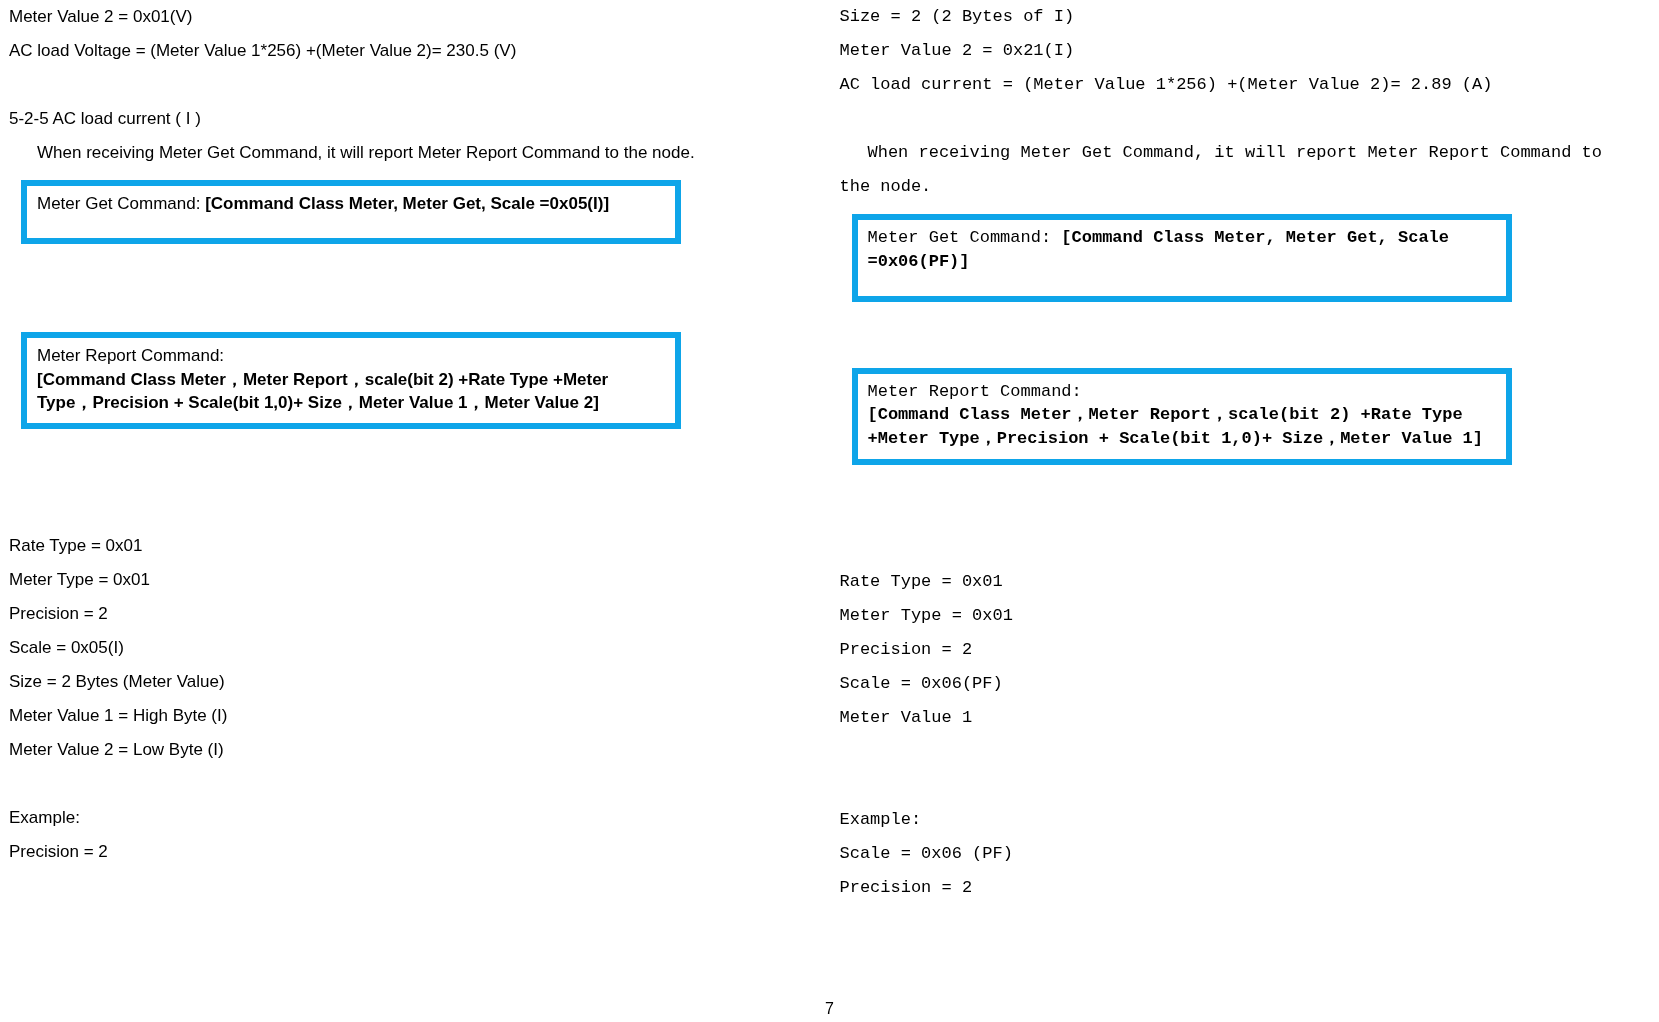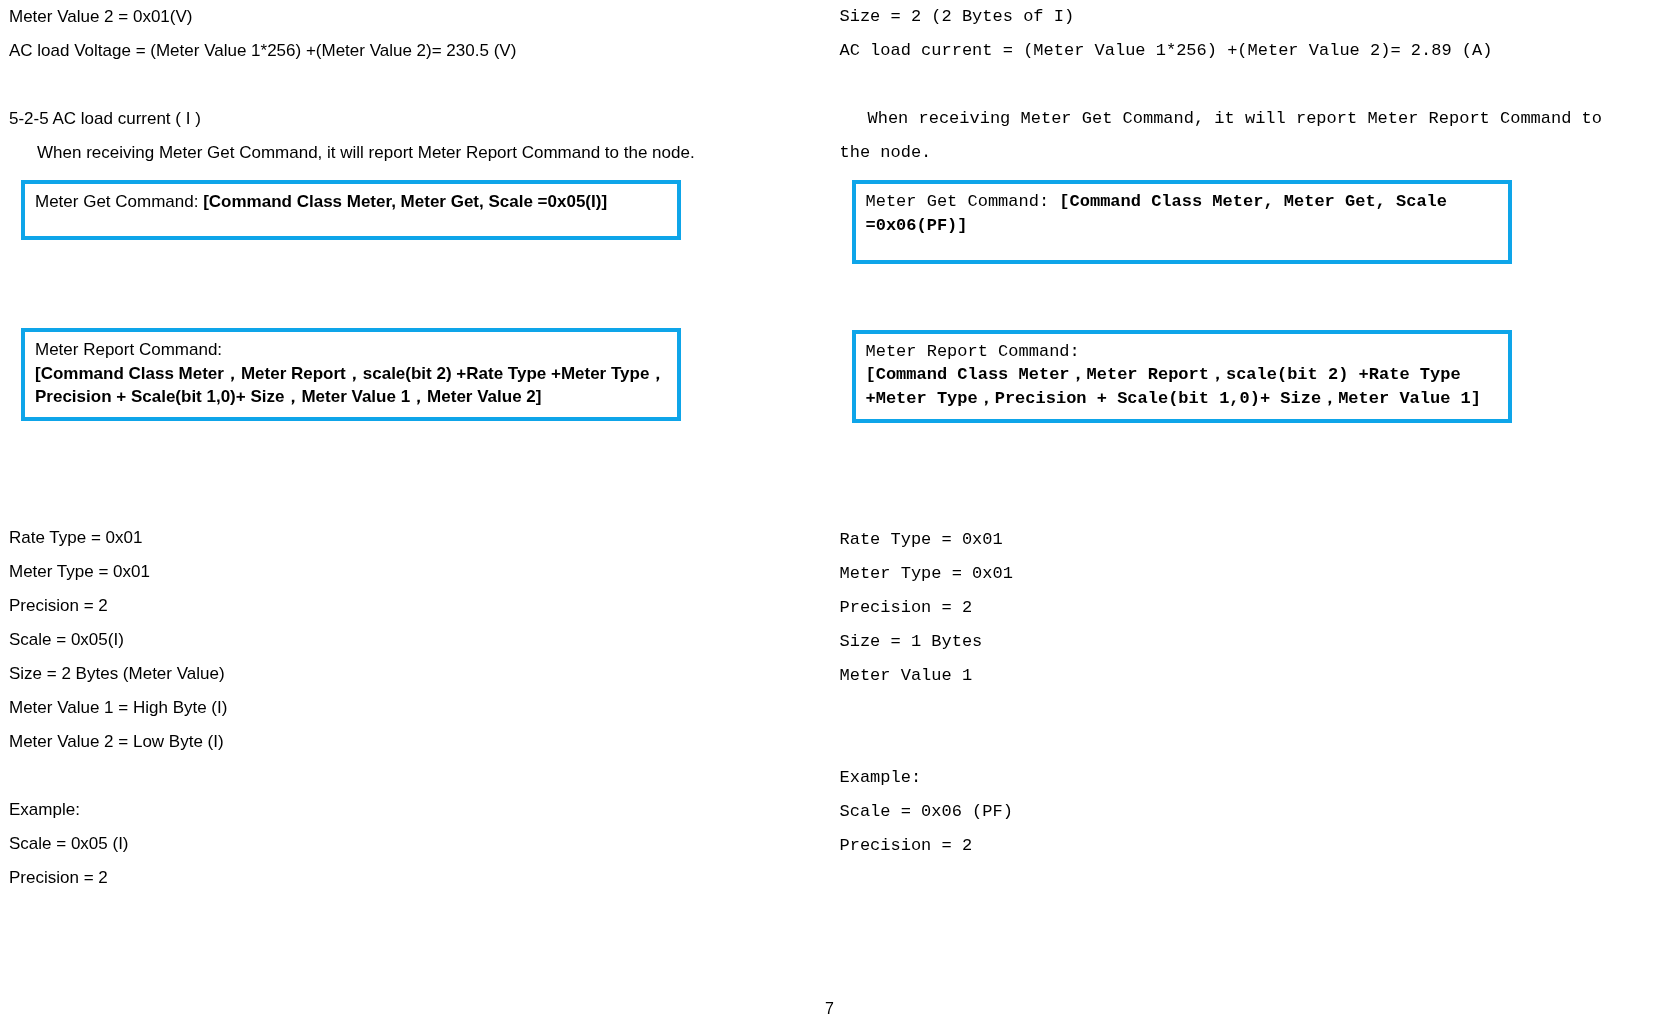--- a/index.html
+++ b/index.html
@@ -23,21 +23,21 @@
     padding: 0 20px 0 0;
   }
   .col-left { padding-left: 9px; }
   .col-right { padding-left: 10px; font-family: Liberation Mono, monospace; }
   .para {
     line-height: 2.0;
     margin: 0;
   }
   .indent { text-indent: 28px; }
   .box {
-    border: 4px solid #0ea5e9;
+    border: 6px solid #0ea5e9;
     padding: 6px 10px 8px 10px;
     margin: 10px 6px 0 12px;
     line-height: 1.4;
     width: 660px;
   }
   .box-tall { padding-bottom: 22px; }
   .b { font-weight: bold; }
   .sp { height: 34px; }
   .sp3 { height: 100px; }
   .page-num {
@@ -75,47 +75,47 @@
 
     <p class="para">Rate Type = 0x01</p>
     <p class="para">Meter Type = 0x01</p>
     <p class="para">Precision = 2</p>
     <p class="para">Scale = 0x05(I)</p>
     <p class="para">Size = 2 Bytes (Meter Value)</p>
     <p class="para">Meter Value 1 = High Byte (I)</p>
     <p class="para">Meter Value 2 = Low Byte (I)</p>
     <div class="sp"></div>
     <p class="para">Example:</p>
-    <p class="para">Scale = 0x05 (I)</p>
     <p class="para">Precision = 2</p>
   </div>
 
   <div class="col col-right">
     <p class="para">Size = 2 (2 Bytes of I)</p>
+    <p class="para">Meter Value 2 =  0x21(I)</p>
     <p class="para">AC load current =  (Meter Value 1*256) +(Meter Value 2)= 2.89 (A)</p>
     <div class="sp"></div>
     <p class="para indent">When receiving Meter Get Command, it will report Meter Report Command to the node.</p>
 
     <div class="box box-tall">
       <span>Meter Get Command: </span><span class="b">[Command Class Meter, Meter Get, Scale =0x06(PF)]</span>
     </div>
 
     <div style="height:56px"></div>
 
     <div class="box">
       <div>Meter Report Command:</div>
       <div class="b"> [Command Class Meter，Meter Report，scale(bit 2) +Rate Type +Meter Type，Precision + Scale(bit 1,0)+ Size，Meter Value 1]</div>
     </div>
 
     <div class="sp3"></div>
 
     <p class="para">Rate Type = 0x01</p>
     <p class="para">Meter Type = 0x01</p>
     <p class="para">Precision = 2</p>
-    <p class="para">Size = 1 Bytes</p>
+    <p class="para">Scale = 0x06(PF)</p>
     <p class="para">Meter Value 1</p>
     <div class="sp"></div>
     <div class="sp"></div>
     <p class="para">Example:</p>
     <p class="para">Scale = 0x06 (PF)</p>
     <p class="para">Precision = 2</p>
   </div>
 </div>
 
 <div class="page-num">7</div>

